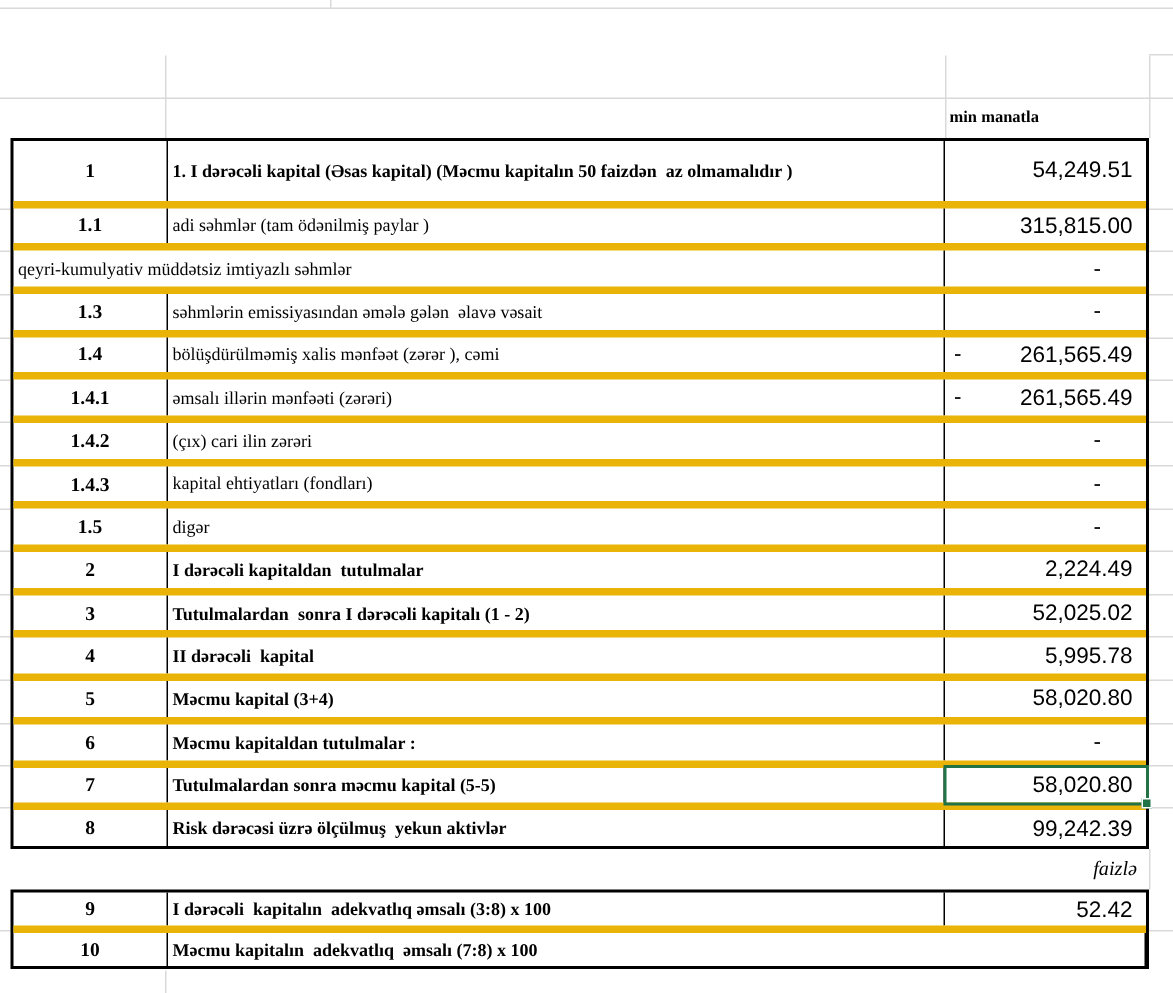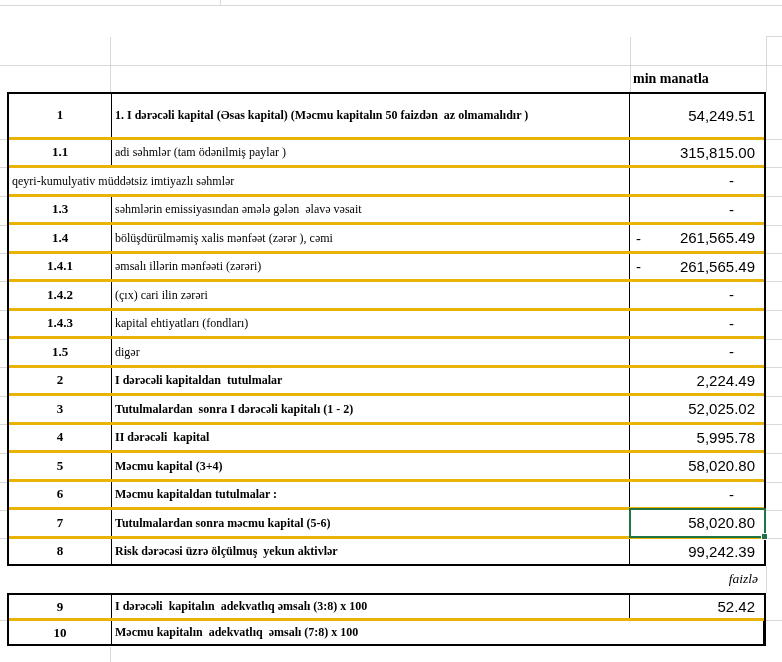--- a/index.html
+++ b/index.html
@@ -18,37 +18,37 @@
 
   
   .title-box{
     position:absolute;left:7px;top:6px;width:759px;height:31px;
     box-sizing:border-box;border:2px solid #000;background:#fff;
     display:flex;align-items:center;justify-content:center;
     font-weight:bold;font-size:15px;
   }
   .unit-label{
     position:absolute;left:633px;top:66px;width:130px;height:25px;
-    line-height:25px;font-weight:bold;font-size:14px;
+    line-height:25px;font-weight:bold;font-size:11px;
   }
   .percent-label{
     position:absolute;left:7px;top:566px;width:759px;height:27px;
     box-sizing:border-box;line-height:26px;text-align:right;padding-right:8px;
     font-style:italic;font-size:13.5px;
   }
 
   .dtable{
     position:absolute;left:7px;width:759px;
     box-sizing:border-box;border:2px solid #000;
     display:flex;flex-direction:column;background:#fff;
   }
   #table1{top:92px;height:474px;}
   #table2{top:593px;height:53px;}
 
-  .trow{display:flex;flex:1;border-top:3px solid #eab308;box-sizing:border-box;min-height:0;}
+  .trow{display:flex;flex:1;border-top:5px solid #eab308;box-sizing:border-box;min-height:0;}
   .trow:first-child{border-top:none;}
   .trow.tall{flex:1.67;}
 
   .cell{box-sizing:border-box;display:flex;align-items:center;min-height:0;}
   .c-no{
     width:103px;flex:none;border-right:1px solid #000;
     justify-content:center;font-weight:bold;font-size:13px;
   }
   .c-label{
     flex:1;border-right:1px solid #000;
@@ -198,21 +198,21 @@
         <div class="cell c-label bold">Məcmu kapital (3+4)</div>
         <div class="cell c-val">58,020.80</div>
       </div>
       <div class="trow">
         <div class="cell c-no">6</div>
         <div class="cell c-label bold">Məcmu kapitaldan tutulmalar :</div>
         <div class="cell c-val dash">-</div>
       </div>
       <div class="trow">
         <div class="cell c-no">7</div>
-        <div class="cell c-label bold">Tutulmalardan sonra məcmu kapital (5-6)</div>
+        <div class="cell c-label bold">Tutulmalardan sonra məcmu kapital (5-5)</div>
         <div class="cell c-val selected">58,020.80<div class="fill-handle"></div></div>
       </div>
       <div class="trow">
         <div class="cell c-no">8</div>
         <div class="cell c-label bold">Risk dərəcəsi üzrə ölçülmuş  yekun aktivlər</div>
         <div class="cell c-val">99,242.39</div>
       </div>
     </div>
 
   <div class="percent-label">faizlə</div>

